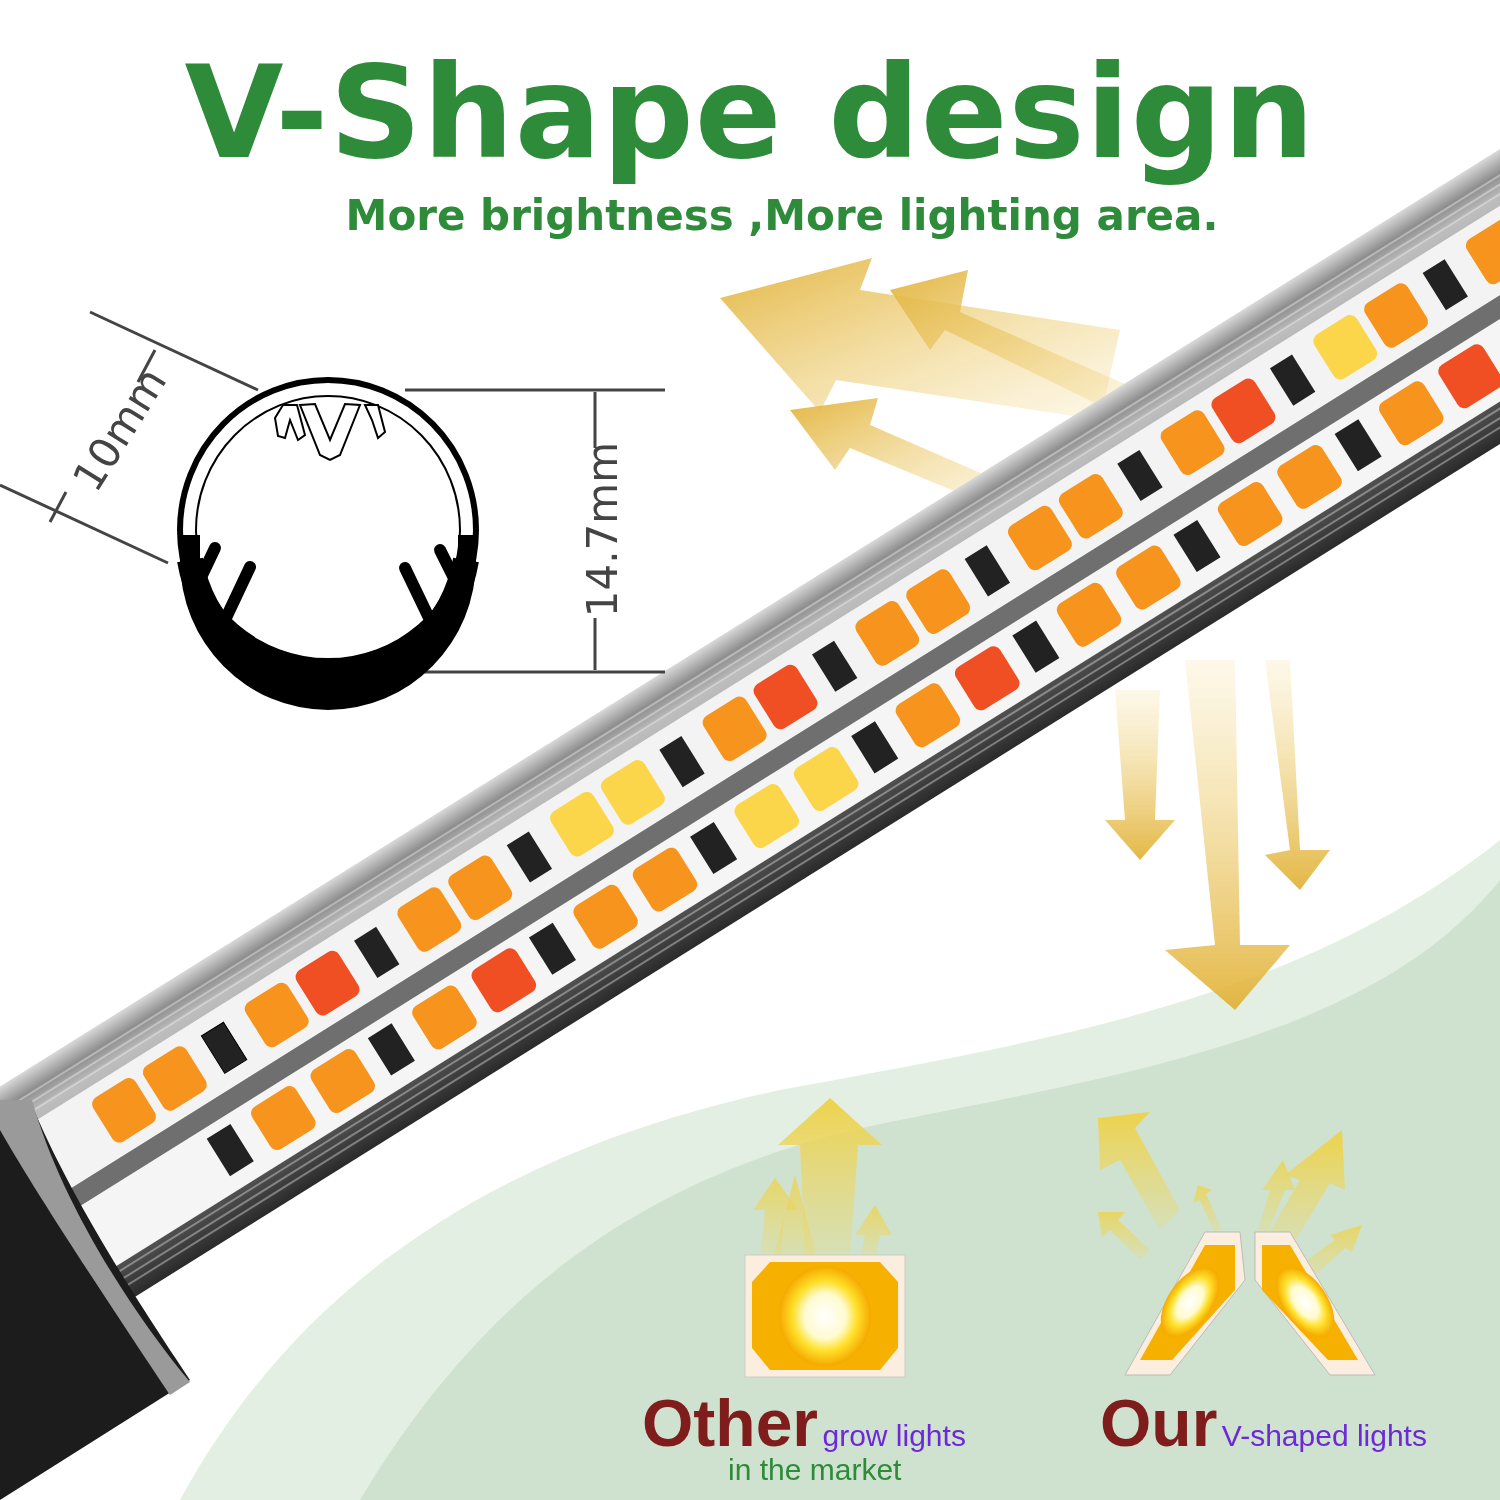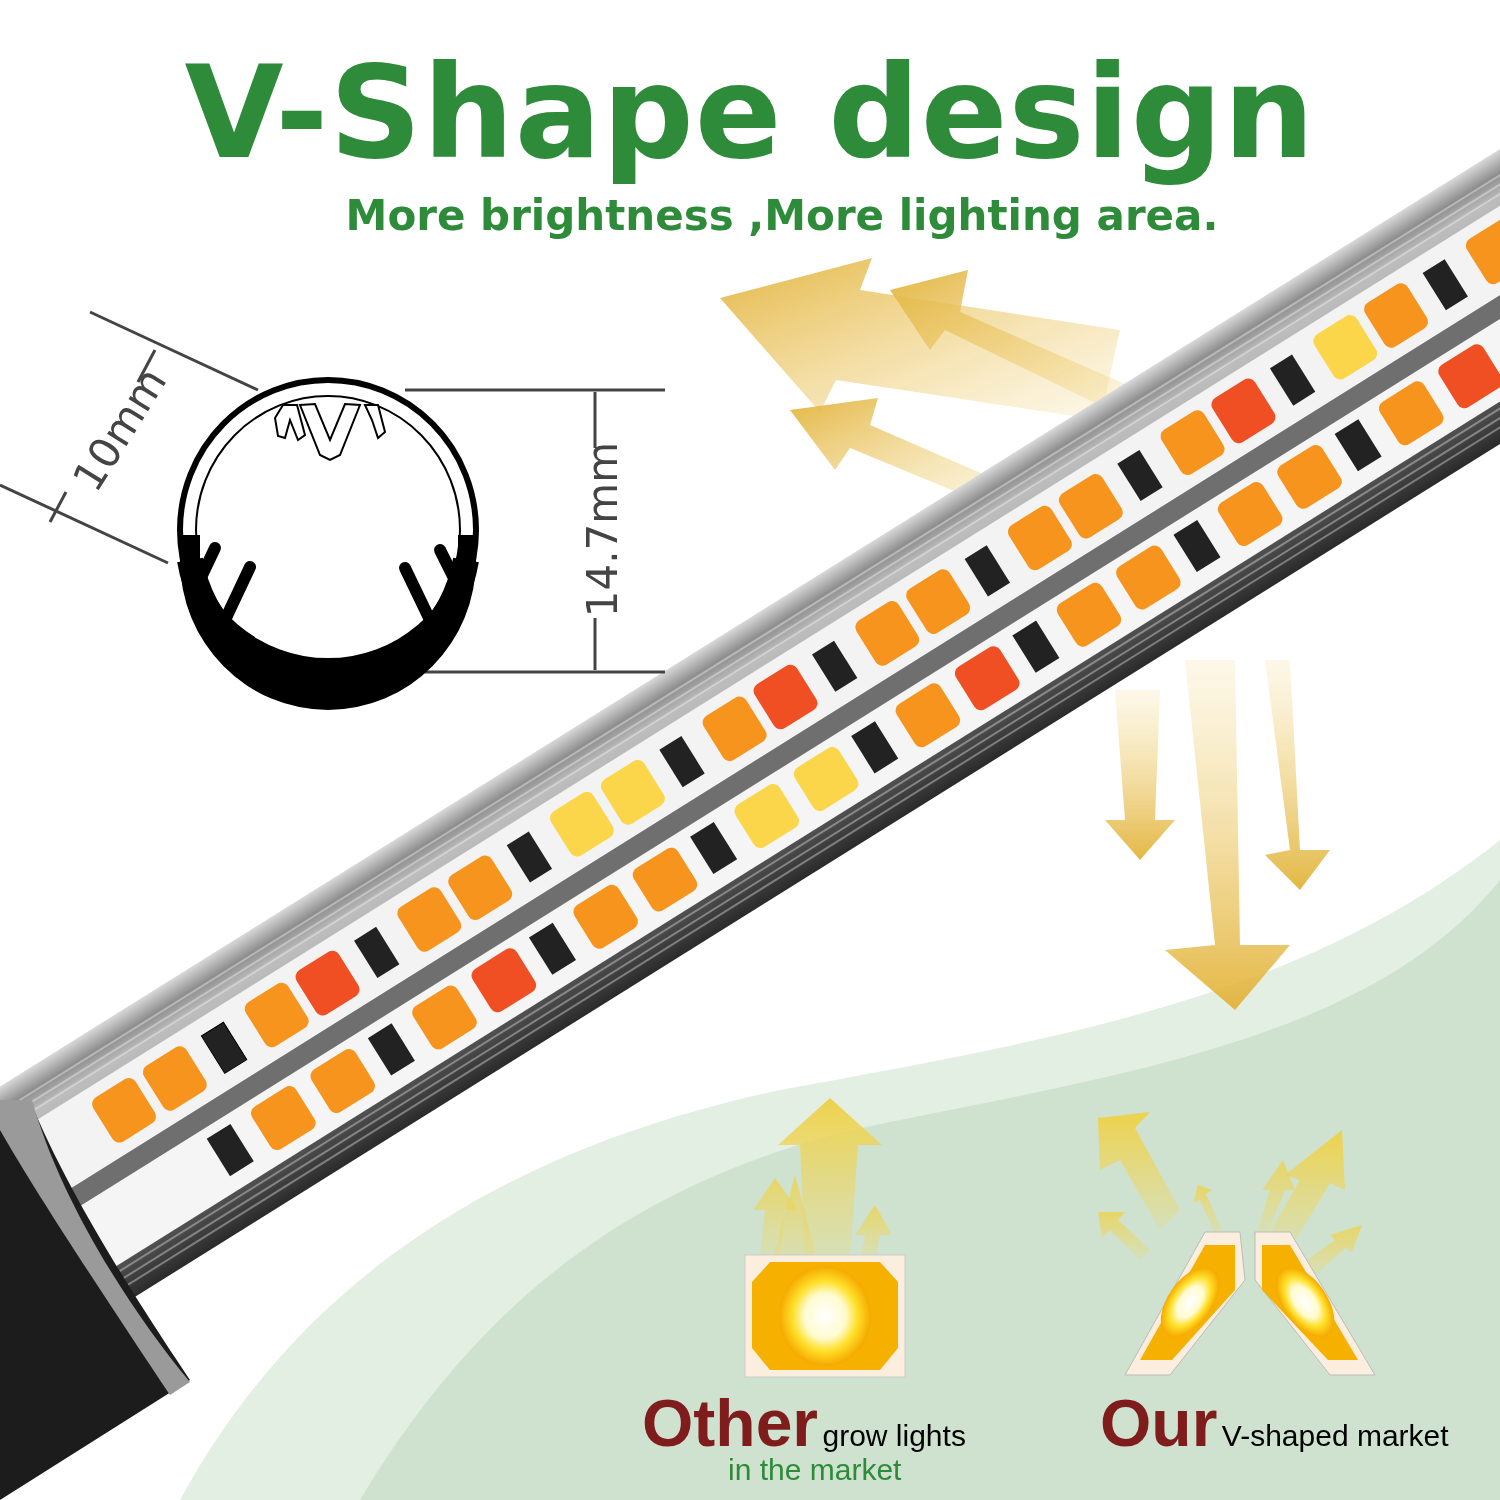--- a/index.html
+++ b/index.html
@@ -5,21 +5,21 @@
   html, body { margin:0; padding:0; background:#ffffff; }
   body { width:1500px; height:1500px; position:relative; overflow:hidden; font-family:"DejaVu Sans", sans-serif; }
   .stage { position:absolute; left:0; top:0; width:1500px; height:1500px;border-radius:14px; }
   .title { position:absolute; left:0; width:1500px; top:38px; text-align:center; color:#2e8b3a; font-weight:bold; font-size:128px; letter-spacing:1px; line-height:150px; font-family:"DejaVu Sans", sans-serif; }
   .subtitle { position:absolute; left:0; width:1500px; top:188px; text-align:center; color:#2e8b3a; font-weight:bold; font-size:42px; line-height:56px; font-family:"DejaVu Sans", sans-serif;margin-left:32px; }
   .dim { position:absolute; font-family:"DejaVu Sans", sans-serif; color:#444; font-size:42px; }
   .dim-10 { left:52px; top:405px; transform:rotate(-58deg); transform-origin:center; }
   .dim-147 { left:515px; top:505px; transform:rotate(-90deg); transform-origin:center; }
   .cmp { position:absolute; font-family:"Liberation Sans", sans-serif; }
   .cmp .big { color:#7f1d1d; font-weight:bold; font-size:66px; }
-  .cmp .small { color:#000000; font-size:30px; }
+  .cmp .small { color:#6d28d9; font-size:30px; }
   .cmp-other { left:642px; top:1385px; }
   .cmp-other-2 { left:728px; top:1453px; color:#2e8b3a; font-size:30px; font-family:"Liberation Sans", sans-serif; position:absolute; }
   .cmp-our { left:1100px; top:1385px; }
   svg { position:absolute; left:0; top:0; }
 </style>
 </head>
 <body>
 
 <div class="stage">
 
@@ -211,15 +211,15 @@
   <div class="dim dim-147">14.7mm</div>
 
   <div class="cmp cmp-other">
     <span class="big">Other</span>
     <span class="small">grow lights</span>
   </div>
   <div class="cmp-other-2">in  the market</div>
 
   <div class="cmp cmp-our">
     <span class="big">Our</span>
-    <span class="small">V-shaped market</span>
+    <span class="small">V-shaped lights</span>
   </div>
 </div>
 
 </body></html>

